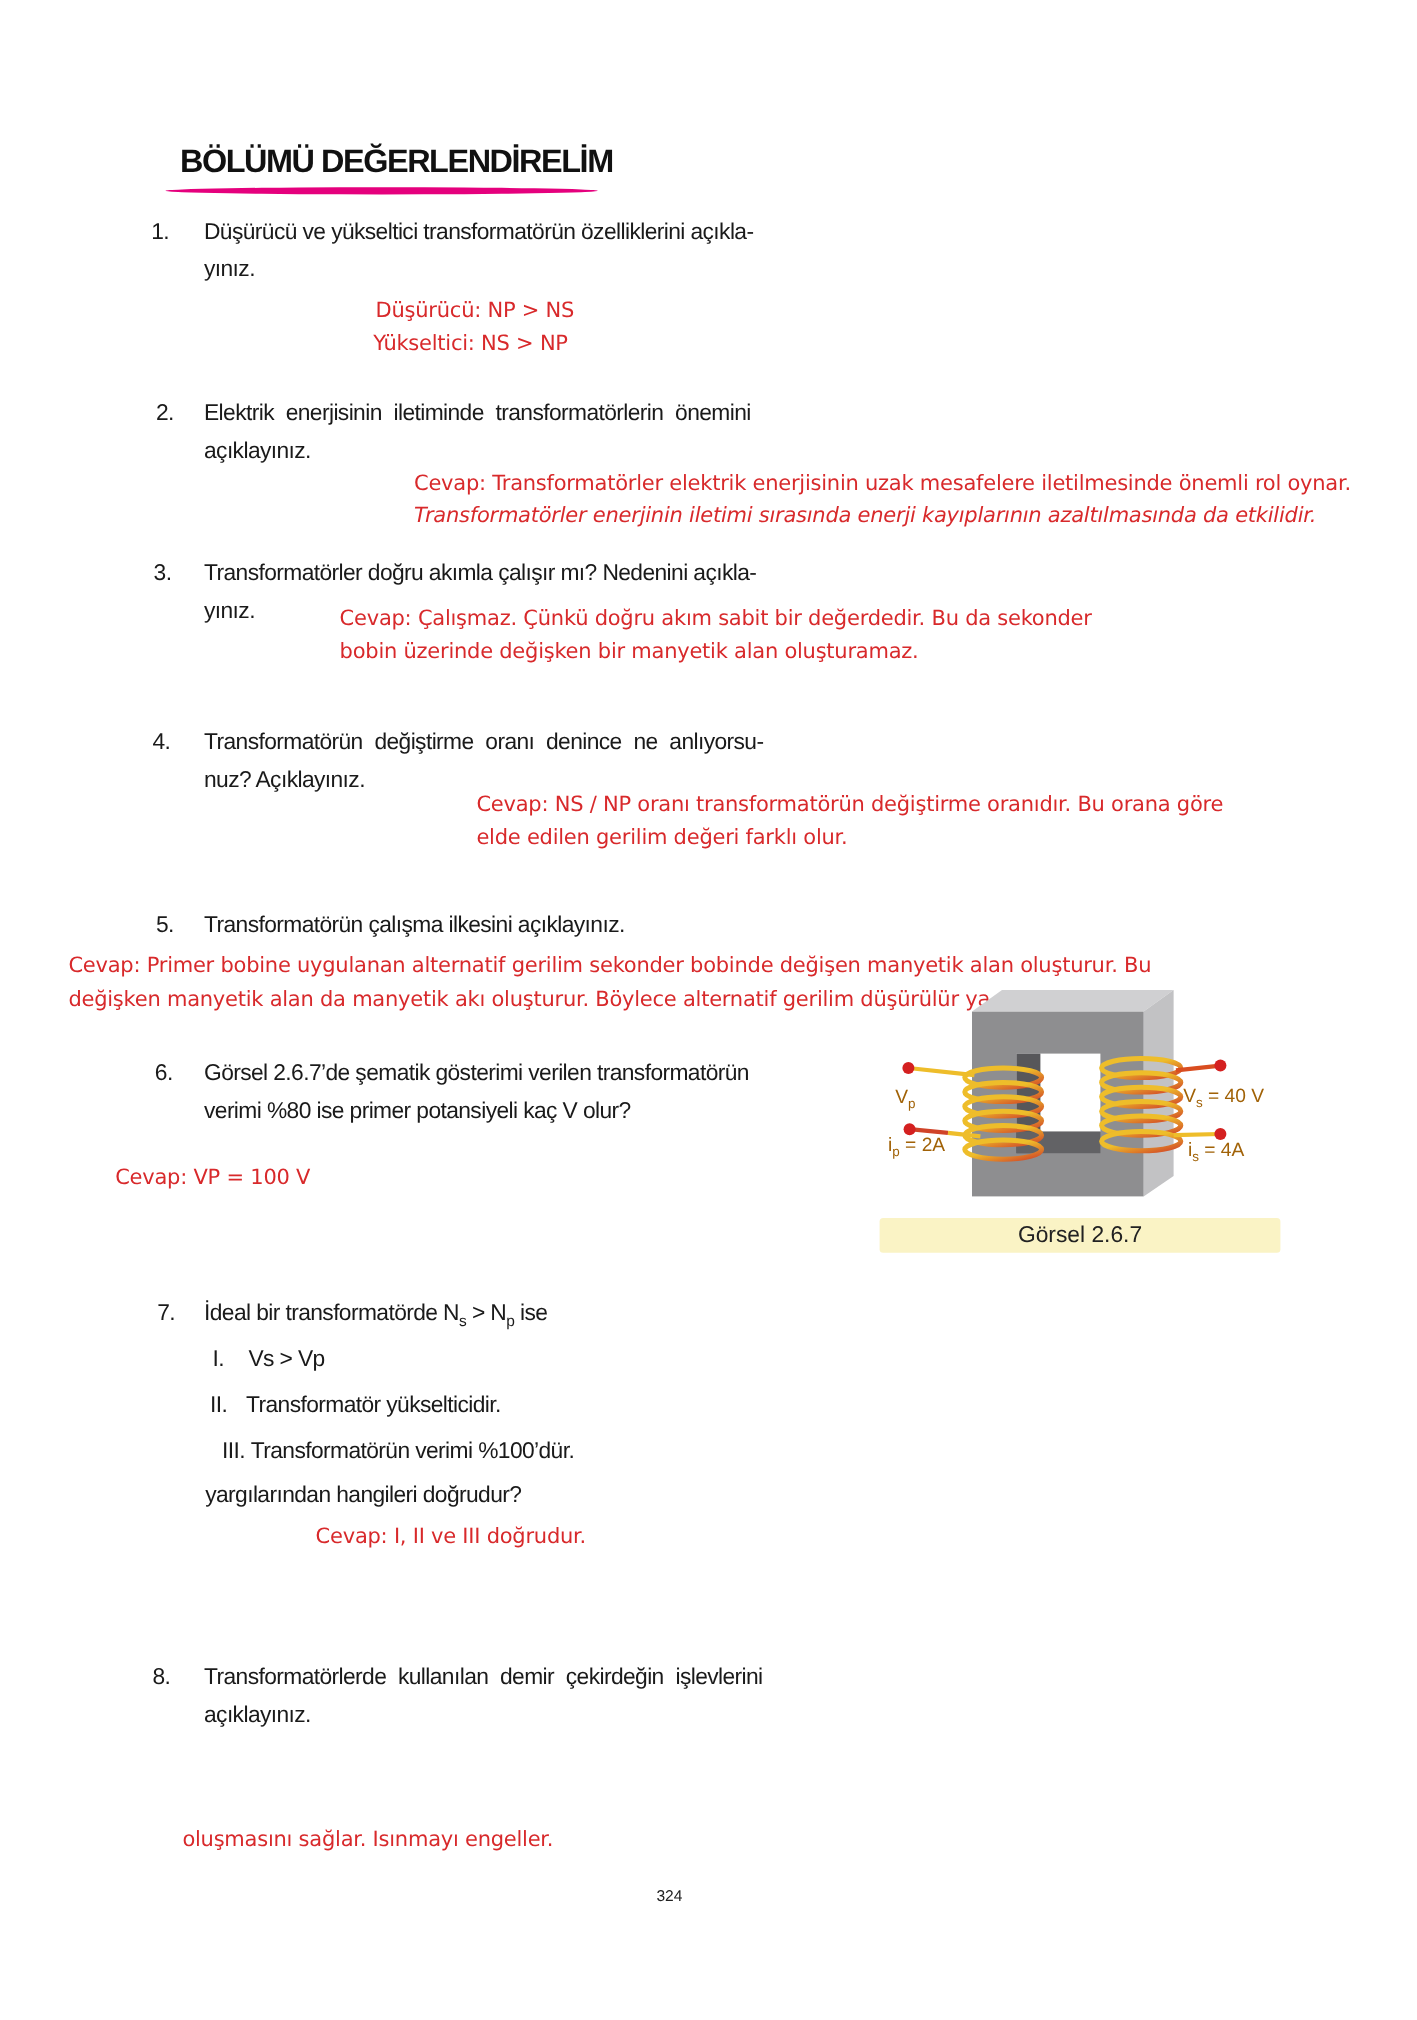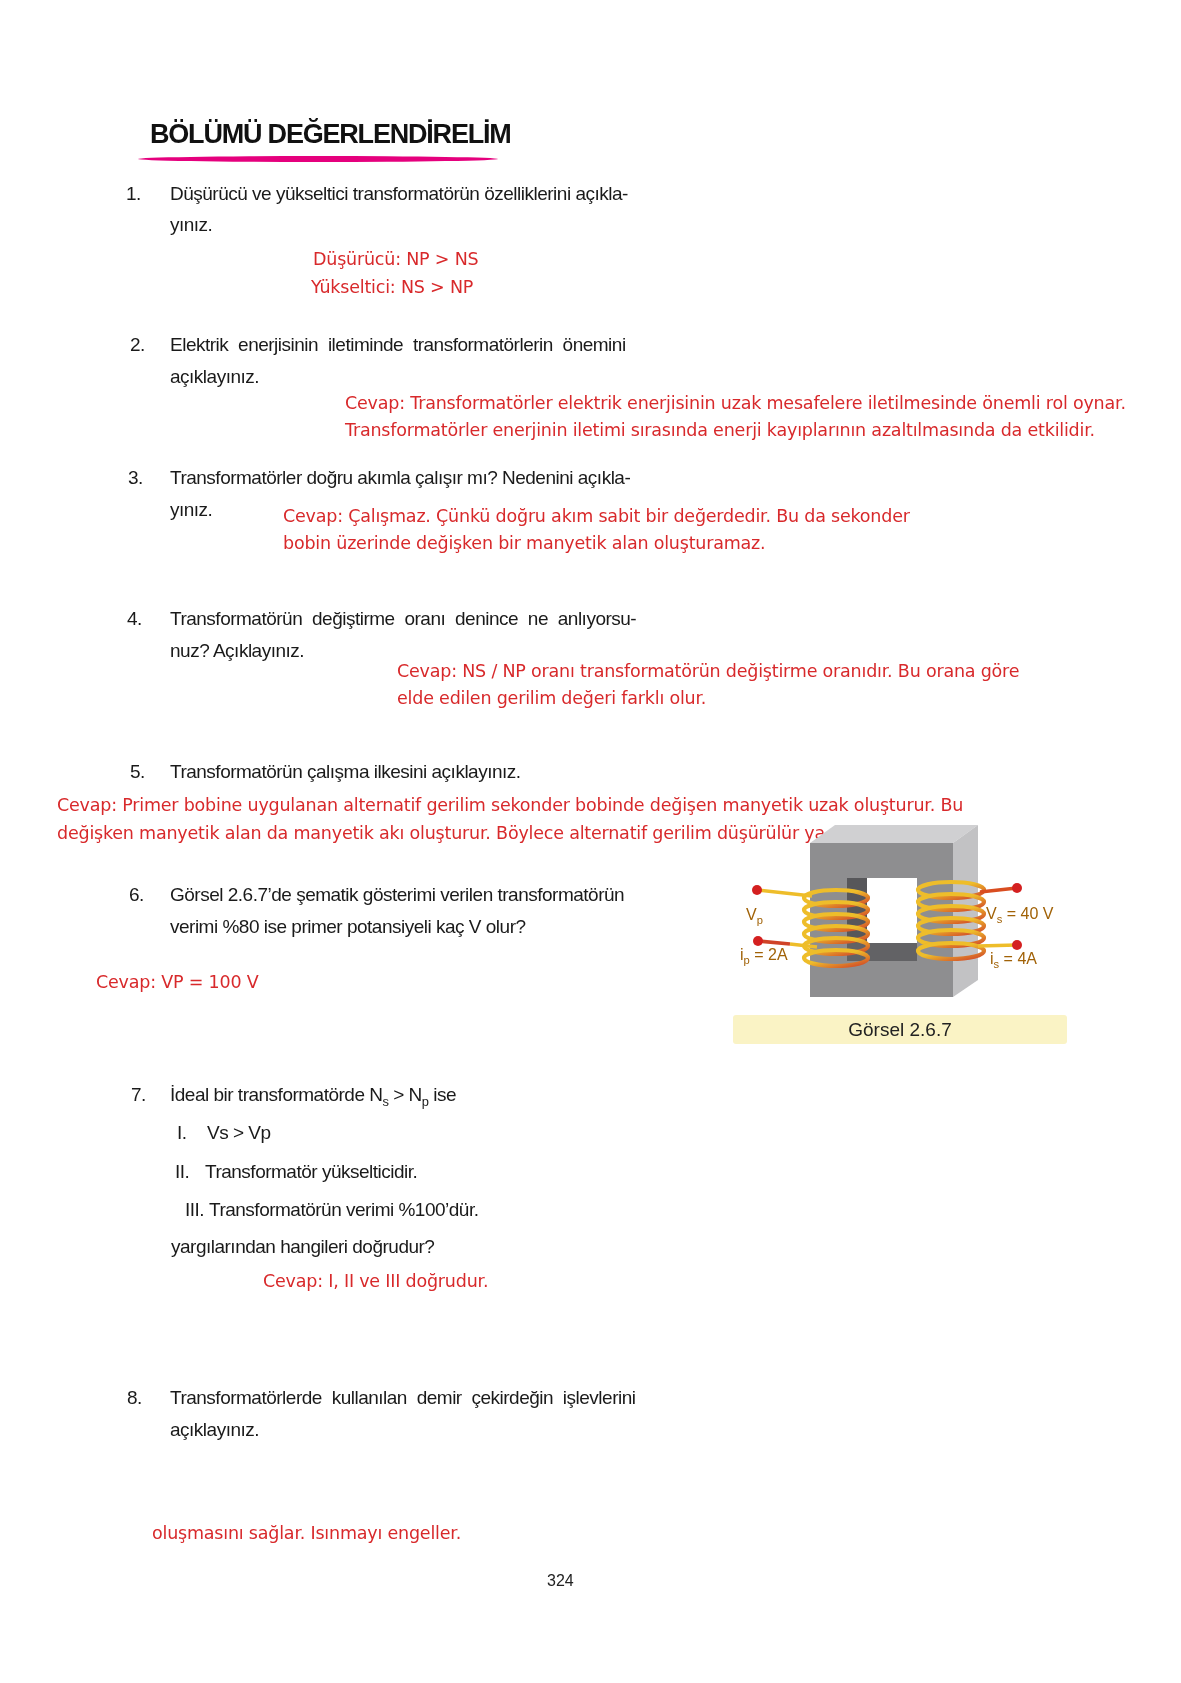--- a/index.html
+++ b/index.html
@@ -11,57 +11,57 @@
   .qnum{font-size:19px;letter-spacing:-0.5px;color:#1a1a1a;}
   .qline{font-size:19px;letter-spacing:-0.5px;color:#1a1a1a;}
   .wide{word-spacing:5px;}
   .ans{font-family:"DejaVu Sans",sans-serif;font-size:17.5px;letter-spacing:-0.2px;color:#d8292b;}
   .stem{white-space:pre;}
   .stem sub{font-size:0.68em;}
   .figlabel{font-size:16px;color:#a16207;white-space:pre;}
   .figlabel sub{font-size:0.7em;}
   .caption{position:absolute;left:733px;top:1015px;width:334px;height:29px;background:#faf3c5;
            border-radius:3px;text-align:center;font-size:19px;line-height:29px;color:#222;}
-  .pagenum{font-size:16px;color:#222;}
+  .pagenum{font-size:13px;color:#222;}
 </style>
 </head>
 <body>
 
 <div id="page">
 
   <div class="abs title" style="left:150px;top:119px;">BÖLÜMÜ DEĞERLENDİRELİM</div>
   <div class="underline" style="left:138px;top:156px;width:360px;height:6px;"></div>
 
   <div class="abs qnum" style="left:126px;top:183px;">1.</div>
   <div class="abs qline" style="left:170px;top:183px;">Düşürücü ve yükseltici transformatörün özelliklerini açıkla-</div>
   <div class="abs qline" style="left:170px;top:214px;">yınız.</div>
   <div class="abs ans" style="left:313px;top:249px;">Düşürücü: NP &gt; NS</div>
   <div class="abs ans" style="left:311px;top:277px;">Yükseltici: NS &gt; NP</div>
 
   <div class="abs qnum" style="left:130px;top:334px;">2.</div>
   <div class="abs qline wide" style="left:170px;top:334px;">Elektrik enerjisinin iletiminde transformatörlerin önemini</div>
   <div class="abs qline" style="left:170px;top:366px;">açıklayınız.</div>
   <div class="abs ans" style="left:345px;top:393px;">Cevap: Transformatörler elektrik enerjisinin uzak mesafelere iletilmesinde önemli rol oynar.</div>
-  <div class="abs ans" style="left:345px;top:420px;">Transformatörler enerjinin iletimi sırasında enerji kayıplarının azaltılmasında da etkilidir.</div>
+  <div class="abs ans" style="left:345px;top:420px;font-style:italic;">Transformatörler enerjinin iletimi sırasında enerji kayıplarının azaltılmasında da etkilidir.</div>
 
   <div class="abs qnum" style="left:128px;top:467px;">3.</div>
   <div class="abs qline" style="left:170px;top:467px;">Transformatörler doğru akımla çalışır mı? Nedenini açıkla-</div>
   <div class="abs qline" style="left:170px;top:499px;">yınız.</div>
   <div class="abs ans" style="left:283px;top:506px;">Cevap: Çalışmaz. Çünkü doğru akım sabit bir değerdedir. Bu da sekonder</div>
   <div class="abs ans" style="left:283px;top:533px;">bobin üzerinde değişken bir manyetik alan oluşturamaz.</div>
 
   <div class="abs qnum" style="left:127px;top:608px;">4.</div>
   <div class="abs qline wide" style="left:170px;top:608px;">Transformatörün değiştirme oranı denince ne anlıyorsu-</div>
   <div class="abs qline" style="left:170px;top:640px;">nuz? Açıklayınız.</div>
   <div class="abs ans" style="left:397px;top:661px;">Cevap: NS / NP oranı transformatörün değiştirme oranıdır. Bu orana göre</div>
   <div class="abs ans" style="left:397px;top:688px;">elde edilen gerilim değeri farklı olur.</div>
 
   <div class="abs qnum" style="left:130px;top:761px;">5.</div>
   <div class="abs qline" style="left:170px;top:761px;">Transformatörün çalışma ilkesini açıklayınız.</div>
-  <div class="abs ans" style="left:57px;top:795px;">Cevap: Primer bobine uygulanan alternatif gerilim sekonder bobinde değişen manyetik uzak oluşturur. Bu</div>
+  <div class="abs ans" style="left:57px;top:795px;">Cevap: Primer bobine uygulanan alternatif gerilim sekonder bobinde değişen manyetik alan oluşturur. Bu</div>
   <div class="abs ans" style="left:57px;top:823px;">değişken manyetik alan da manyetik akı oluşturur. Böylece alternatif gerilim düşürülür ya da yükseltilir.</div>
 
   <div class="abs qnum" style="left:129px;top:884px;">6.</div>
   <div class="abs qline" style="left:170px;top:884px;">Görsel 2.6.7’de şematik gösterimi verilen transformatörün</div>
   <div class="abs qline" style="left:170px;top:916px;">verimi %80 ise primer potansiyeli kaç V olur?</div>
   <div class="abs ans" style="left:96px;top:972px;">Cevap: VP = 100 V</div>
 
   <svg class="abs" style="left:660px;top:818px;" width="420" height="195" viewBox="0 0 420 195">
     <defs>
       <linearGradient id="coilGrad" x1="0" y1="0" x2="1" y2="1">

